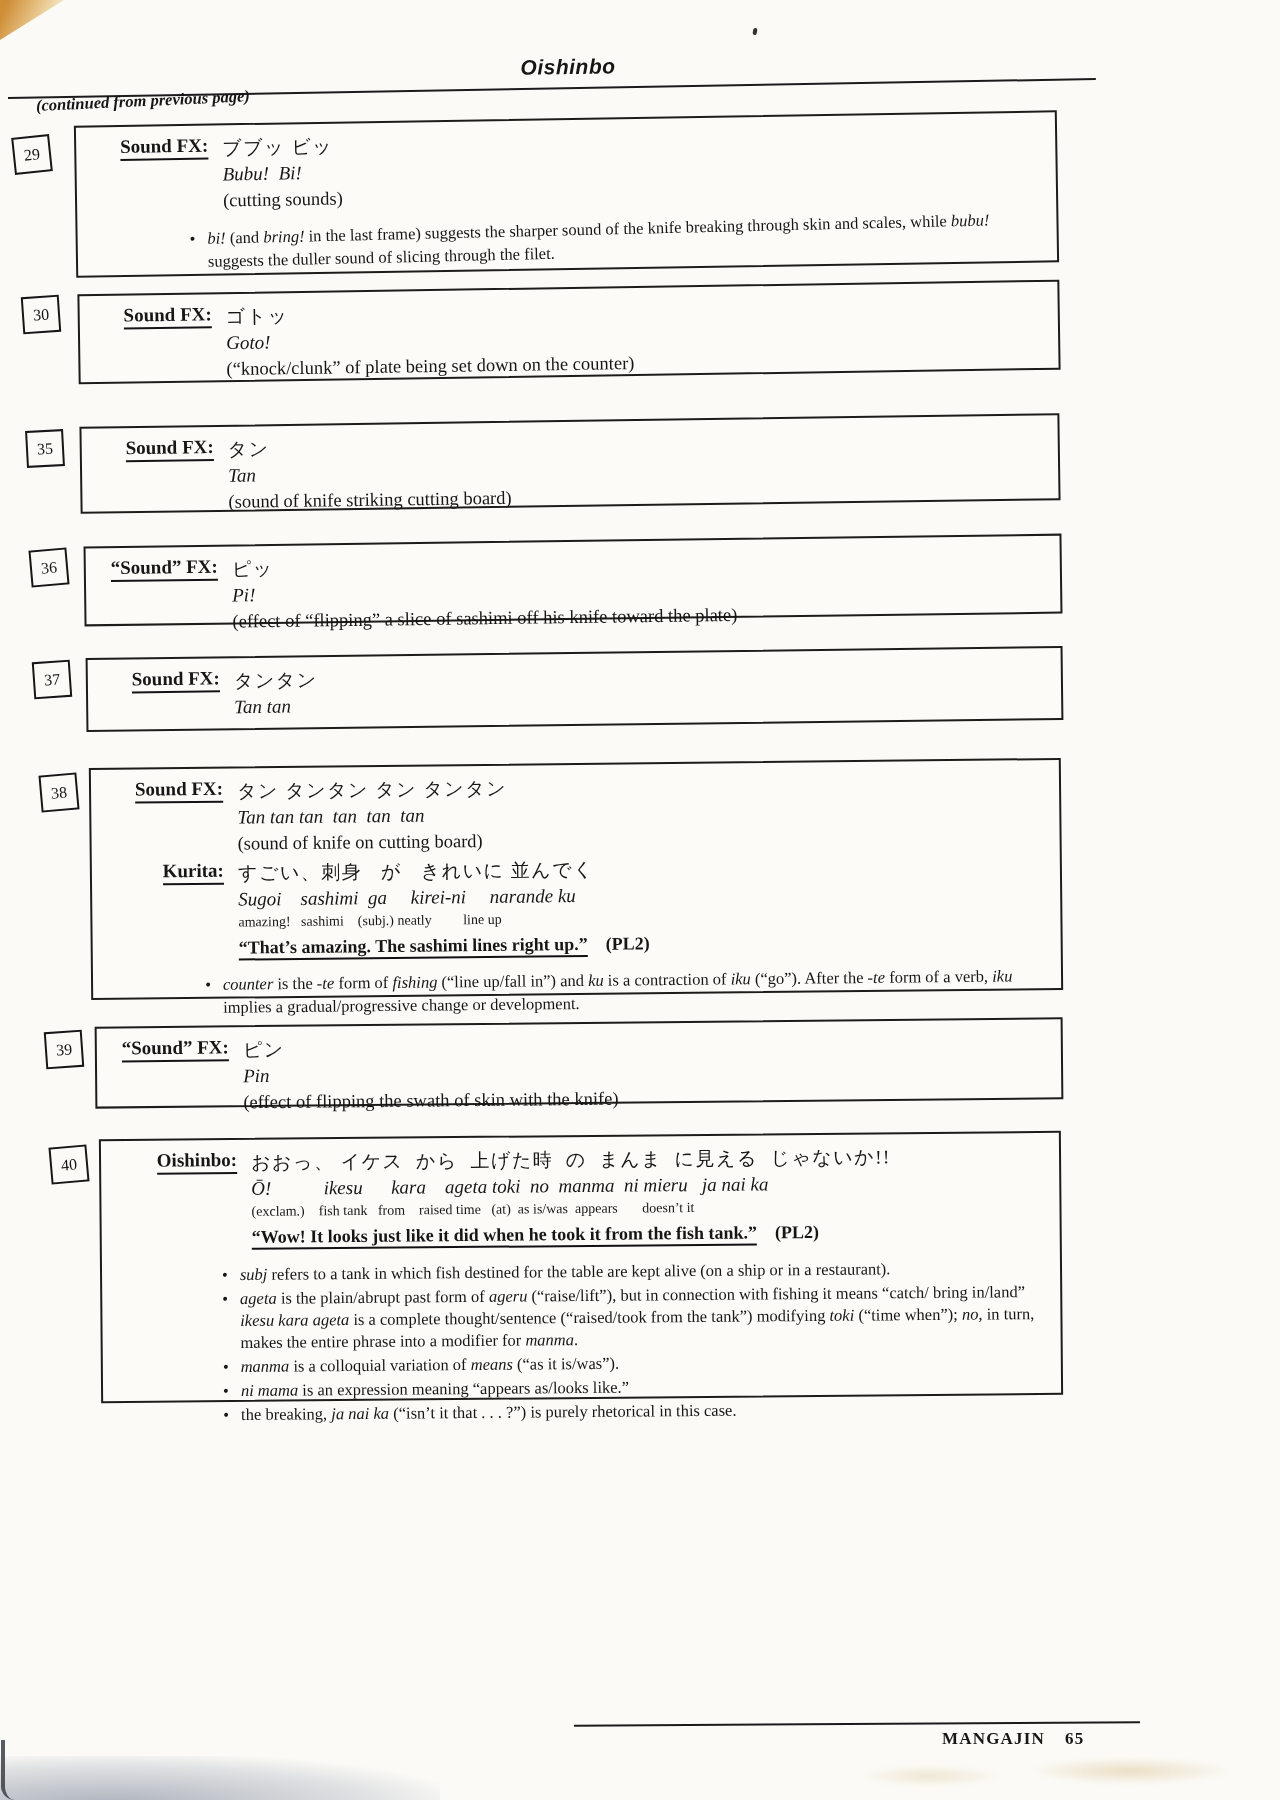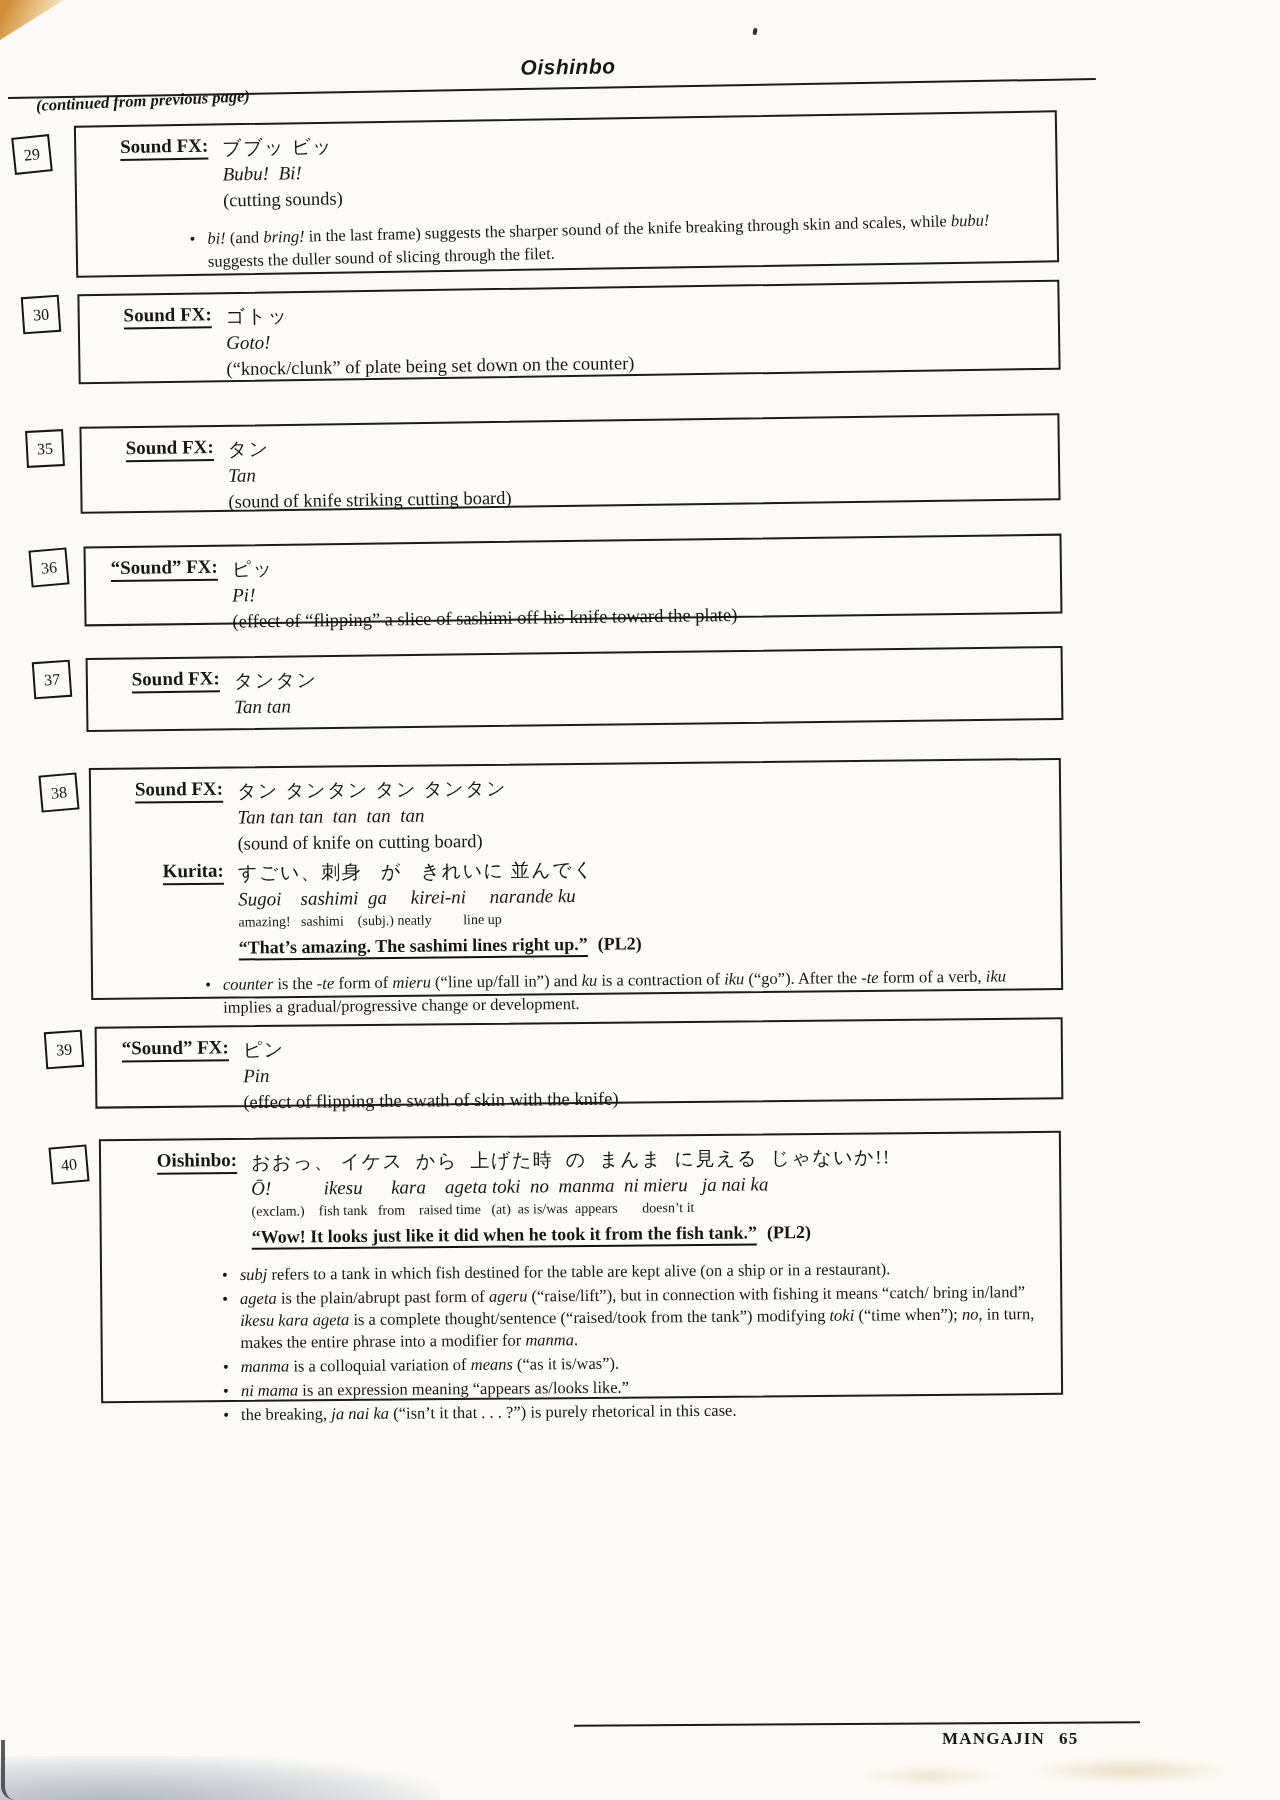--- a/index.html
+++ b/index.html
@@ -28,41 +28,41 @@
     font-family:"Liberation Sans", sans-serif; font-style:italic; font-weight:600;
     font-size:21px; letter-spacing:.5px; transform:rotate(-.8deg); }
   .header-rule { position:absolute; left:8px; top:97px; width:1088px;
     border-top:2.5px solid #1b1b1b; transform:rotate(-1deg); transform-origin:left center; }
   .continued { position:absolute; left:36px; top:96px; font-style:italic; font-weight:bold;
     font-size:16.5px; transform:rotate(-2.6deg); transform-origin:left center; }
   .footer-rule { position:absolute; left:574px; top:1723px; width:566px;
     border-top:2.5px solid #1a1a1a; transform:rotate(-.35deg); }
   .footer { position:absolute; left:942px; top:1729px; font-weight:bold;
     font-size:17px; letter-spacing:1.2px; white-space:nowrap; }
-  .footer .pgnum { margin-left:14px; }
+  .footer .pgnum { margin-left:20px; }
 
   
   .box { position:absolute; border:2px solid #1d1c1a; box-sizing:border-box;
     padding:9px 12px 6px 20px; background:rgba(255,255,255,.25); }
   .numbox { position:absolute; width:34px; height:33px; border:2px solid #161616;
     background:#fbfaf6; display:flex; align-items:center; justify-content:center;
     font-size:16px; }
   .row { display:flex; align-items:flex-start; }
   .labelcell { min-width:112px; display:flex; justify-content:flex-end;
     flex-shrink:0; margin-right:14px; }
   .label { font-weight:bold; font-size:19px; border-bottom:2px solid #141414;
     padding-bottom:1px; white-space:nowrap; }
   .col { display:flex; flex-direction:column; }
   .kana { font-size:19px; letter-spacing:1.5px; line-height:27px; white-space:pre-wrap; }
   .romaji { font-style:italic; font-size:19px; line-height:26px; white-space:pre-wrap; }
   .paren { font-size:18.5px; line-height:26px; white-space:pre-wrap; }
   .gloss { font-size:14px; line-height:20px; white-space:pre-wrap; }
   .trans { line-height:30px; font-size:18px; white-space:nowrap; }
   .trans-text { font-weight:bold; border-bottom:2.5px solid #111; padding-bottom:1px; }
-  .pl { font-weight:bold; margin-left:10px;text-align:center; }
+  .pl { font-weight:bold; margin-left:18px;text-align:center; }
   .notes { list-style:none; margin:10px 0 0 92px; padding:0;
     font-size:16.5px; line-height:23px; }
   .notes li { display:flex; margin-bottom:2px; }
   .notes .bullet { margin-right:12px; flex-shrink:0; }
   .notes .txt { display:block; }
   i { font-style:italic; }
   .speaker-row { margin-top:3px; }
 </style>
 </head>
 <body>
@@ -186,21 +186,21 @@
       <div class="col">
         <div class="kana">すごい、刺身   が   きれいに 並んでく</div>
         <div class="romaji">Sugoi    sashimi  ga     kirei-ni     narande ku</div>
         <div class="gloss">amazing!   sashimi    (subj.) neatly         line up</div>
         <div class="trans"><span class="trans-text">“That’s amazing. The sashimi lines right up.”</span><span class="pl">(PL2)</span></div>
       </div>
     </div>
     <ul class="notes">
       <li>
           <span class="bullet">•</span>
-          <span class="txt" style="max-width:790px;"><i>counter</i><span> is the </span><i>-te</i><span> form of </span><i>mieru</i><span> (“line up/fall in”) and </span><i>ku</i><span> is a contraction of </span><i>iku</i><span> (“go”). After the </span><i>-te</i><span> form of a verb, </span><i>iku</i><span> implies a gradual/progressive change or development.</span></span>
+          <span class="txt" style="max-width:790px;"><i>counter</i><span> is the </span><i>-te</i><span> form of </span><i>fishing</i><span> (“line up/fall in”) and </span><i>ku</i><span> is a contraction of </span><i>iku</i><span> (“go”). After the </span><i>-te</i><span> form of a verb, </span><i>iku</i><span> implies a gradual/progressive change or development.</span></span>
         </li>
     </ul>
   </div>
 
   <div class="numbox" style="left:45px; top:1031px; transform:rotate(-4deg);">
       <span>39</span>
     </div>
   <div class="box" style="left:95px; top:1022px; width:968px; height:82px; transform:rotate(-0.55deg);">
     <div class="row">
       <span class="labelcell">

